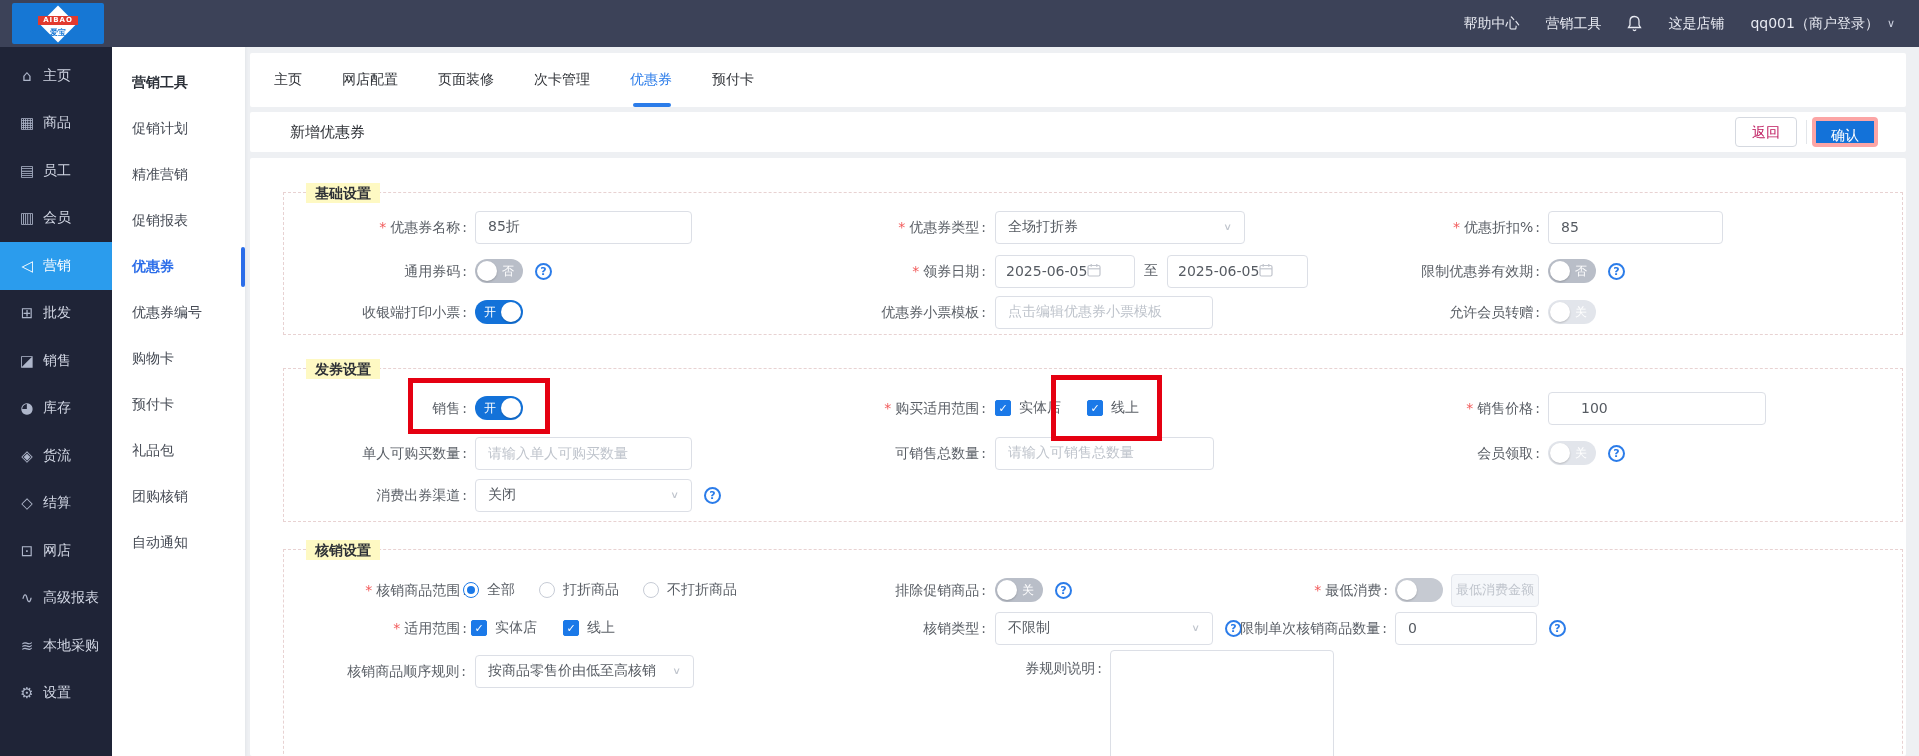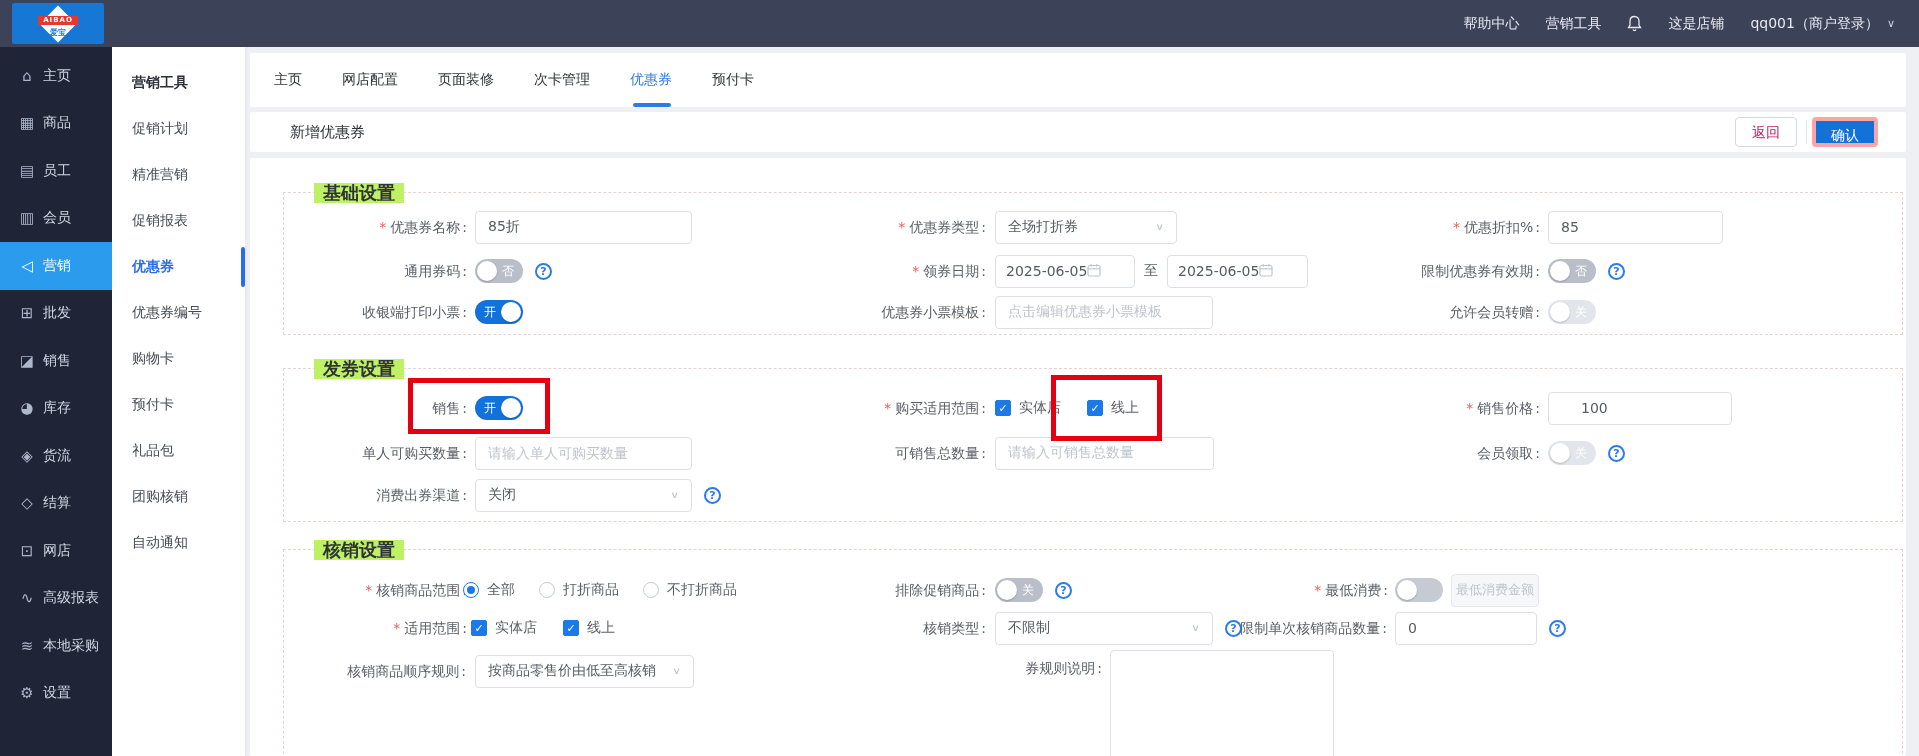--- a/index.html
+++ b/index.html
@@ -41,21 +41,21 @@
   .tab-underline{position:absolute;bottom:0;height:4px;background:#2b7ce9;border-radius:2px;}
   .titlecard{left:250px;top:112px;width:1656px;height:40px;}
   .page-title{position:absolute;left:40px;top:0;height:40px;line-height:40px;font-size:15px;color:#303338;font-weight:500;}
   .btn{position:absolute;top:5px;height:30px;line-height:28px;border-radius:4px;font-size:14px;text-align:center;cursor:pointer;box-sizing:border-box;}
   .btn-back{left:1485px;width:62px;background:#fff;border:1px solid #d5d9e0;color:#be185d;}
   .btn-divider{position:absolute;left:1556px;top:8px;width:1px;height:24px;background:#e3e6ea;}
   .btn-confirm{left:1562px;width:66px;background:#1372d9;color:#fff;border:4px solid #fca5a5;}
   .formcard{left:250px;top:158px;width:1656px;height:598px;}
   
   .sect{position:absolute;border:1px dashed #e8d2d2;box-sizing:border-box;}
-  .sect-legend{position:absolute;top:-10px;left:30px;background:#bef264;padding:0 9px;font-size:18px;font-weight:700;color:#2f3237;line-height:20px;}
+  .sect-legend{position:absolute;top:-10px;left:22px;background:#fef9c3;padding:0 9px;font-size:14px;font-weight:700;color:#2f3237;line-height:20px;}
   
   .flabel{position:absolute;height:20px;line-height:20px;font-size:14px;color:#5a5f66;white-space:nowrap;}
   .flabel::after{content:":";margin-left:2px;}
   .flabel.req::before{content:"*";color:#f25a5a;margin-right:4px;font-size:14px;}
   .fctl{position:absolute;height:34px;display:flex;align-items:center;}
   .box{height:33px;border:1px solid #dcdfe6;border-radius:4px;background:#fff;display:flex;align-items:center;
        padding:0 12px;box-sizing:border-box;font-size:14px;color:#565b62;}
   .box .chev{margin-left:auto;color:#bfc4cc;font-size:12px;transform:scaleY(.8);}
   .box.disabled{background:#f5f7fa;border-color:#e4e7ed;color:#bfc4cc;}
   .ph{color:#bfc4cc;overflow:hidden;white-space:nowrap;}
@@ -237,21 +237,21 @@
         <div class="sect-legend">基础设置</div>
       </div>
       <div class="flabel req" style="right: 1452px; top: 217px;">优惠券名称</div>
       <div class="fctl" style="left: 475px; top: 210px;">
         <div class="box" style="width: 217px;">
           <span>85折</span>
         </div>
       </div>
       <div class="flabel req" style="right: 933px; top: 217px;">优惠券类型</div>
       <div class="fctl" style="left: 995px; top: 210px;">
-        <div class="box" style="width: 182px;">
+        <div class="box" style="width: 250px;">
           <span>全场打折券</span>
           <span class="chev">∨</span>
         </div>
       </div>
       <div class="flabel req" style="right: 379px; top: 217px;">优惠折扣%</div>
       <div class="fctl" style="left: 1548px; top: 210px;">
         <div class="box" style="width: 175px;">
           <span>85</span>
         </div>
       </div>
@@ -326,21 +326,21 @@
       <div class="flabel req" style="right: 933px; top: 398px;">购买适用范围</div>
       <div class="fctl" style="left: 995px; top: 391px;">
         <div class="cbx">✓</div>
         <span class="cklabel">实体店</span>
         <span class="ckgap"></span>
         <div class="cbx">✓</div>
         <span class="cklabel">线上</span>
       </div>
       <div class="flabel req" style="right: 379px; top: 398px;">销售价格</div>
       <div class="fctl" style="left: 1548px; top: 391px;">
-        <div class="box" style="width: 184px; padding-left: 32px;">
+        <div class="box" style="width: 218px; padding-left: 32px;">
           <span>100</span>
         </div>
       </div>
       <div class="flabel" style="right: 1452px; top: 443px;">单人可购买数量</div>
       <div class="fctl" style="left: 475px; top: 436px; align-items: flex-end;">
         <div class="box" style="width: 217px;">
           <span class="ph">请输入单人可购买数量</span>
         </div>
       </div>
       <div class="flabel" style="right: 933px; top: 443px;">可销售总数量</div>

